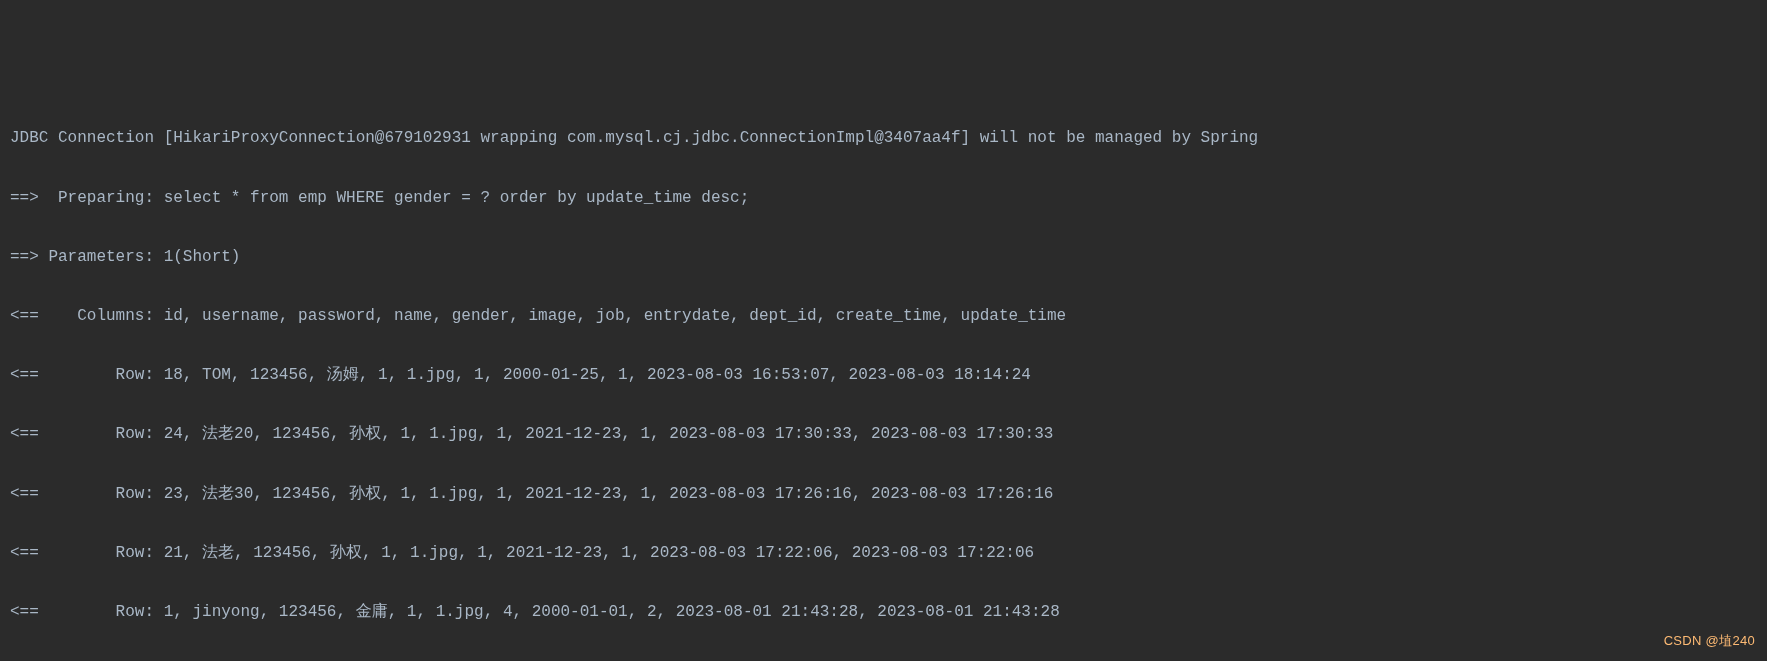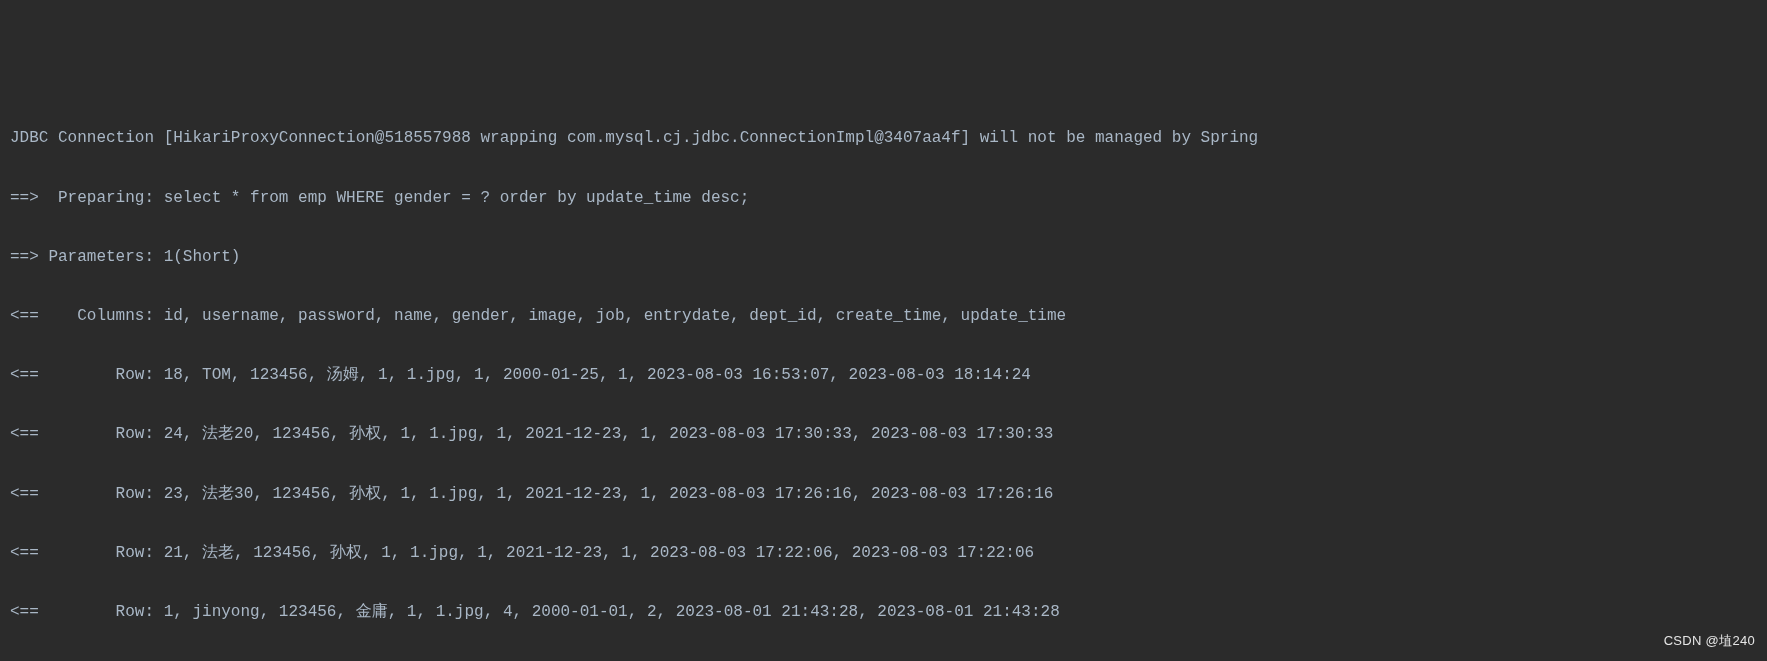--- a/index.html
+++ b/index.html
@@ -21,31 +21,31 @@
       position: relative;
     }
     .log-line {
       white-space: pre;
     }
     .watermark {
       position: absolute;
       bottom: 8px;
       right: 12px;
       font-size: 13px;
-      color: #e5e5e5;
+      color: #fdba74;
       font-family: Arial, sans-serif;
       letter-spacing: 0.3px;
     }
   </style>
 </head>
 <body>
 
 
 
-<div class="log-line">JDBC Connection [HikariProxyConnection@518557988 wrapping com.mysql.cj.jdbc.ConnectionImpl@3407aa4f] will not be managed by Spring</div>
+<div class="log-line">JDBC Connection [HikariProxyConnection@679102931 wrapping com.mysql.cj.jdbc.ConnectionImpl@3407aa4f] will not be managed by Spring</div>
 <div class="log-line">==&gt;  Preparing: select * from emp WHERE gender = ? order by update_time desc;</div>
 <div class="log-line">==&gt; Parameters: 1(Short)</div>
 <div class="log-line">&lt;==    Columns: id, username, password, name, gender, image, job, entrydate, dept_id, create_time, update_time</div>
 <div class="log-line">&lt;==        Row: 18, TOM, 123456, 汤姆, 1, 1.jpg, 1, 2000-01-25, 1, 2023-08-03 16:53:07, 2023-08-03 18:14:24</div>
 <div class="log-line">&lt;==        Row: 24, 法老20, 123456, 孙权, 1, 1.jpg, 1, 2021-12-23, 1, 2023-08-03 17:30:33, 2023-08-03 17:30:33</div>
 <div class="log-line">&lt;==        Row: 23, 法老30, 123456, 孙权, 1, 1.jpg, 1, 2021-12-23, 1, 2023-08-03 17:26:16, 2023-08-03 17:26:16</div>
 <div class="log-line">&lt;==        Row: 21, 法老, 123456, 孙权, 1, 1.jpg, 1, 2021-12-23, 1, 2023-08-03 17:22:06, 2023-08-03 17:22:06</div>
 <div class="log-line">&lt;==        Row: 1, jinyong, 123456, 金庸, 1, 1.jpg, 4, 2000-01-01, 2, 2023-08-01 21:43:28, 2023-08-01 21:43:28</div>
 <div class="log-line">&lt;==        Row: 2, zhangwuji, 123456, 张无忌, 1, 2.jpg, 2, 2015-01-01, 2, 2023-08-01 21:43:28, 2023-08-01 21:43:28</div>
 

